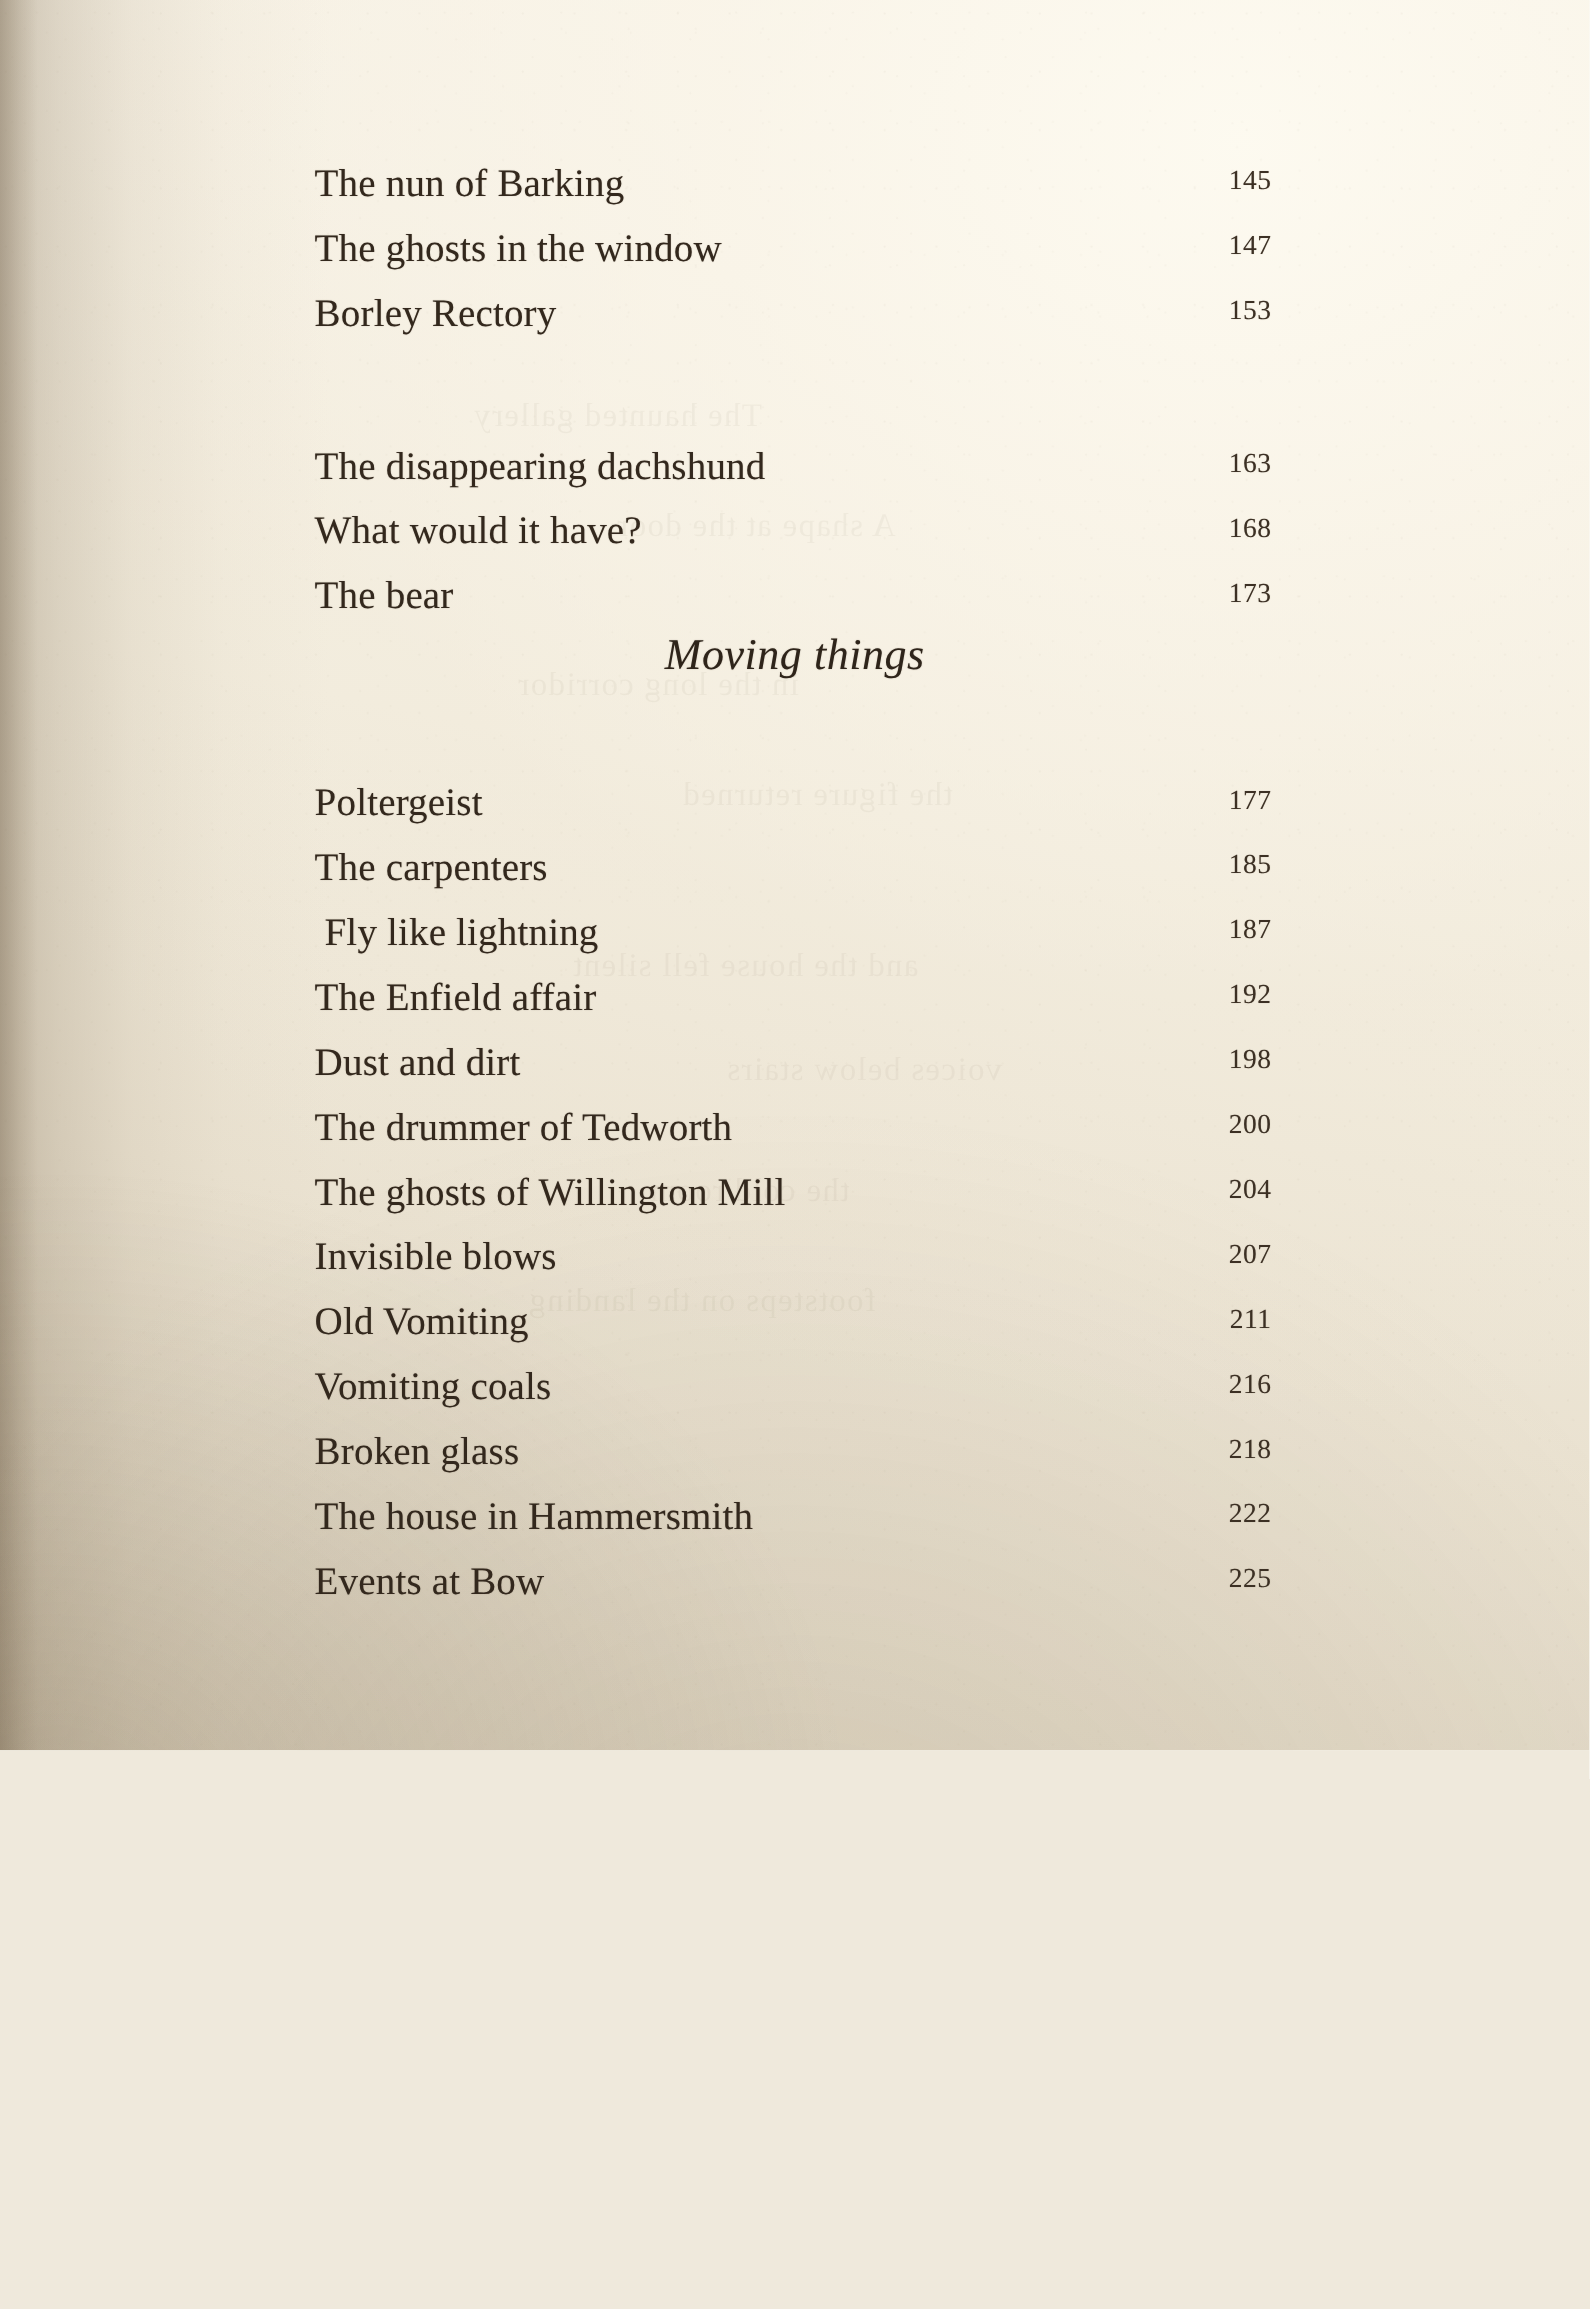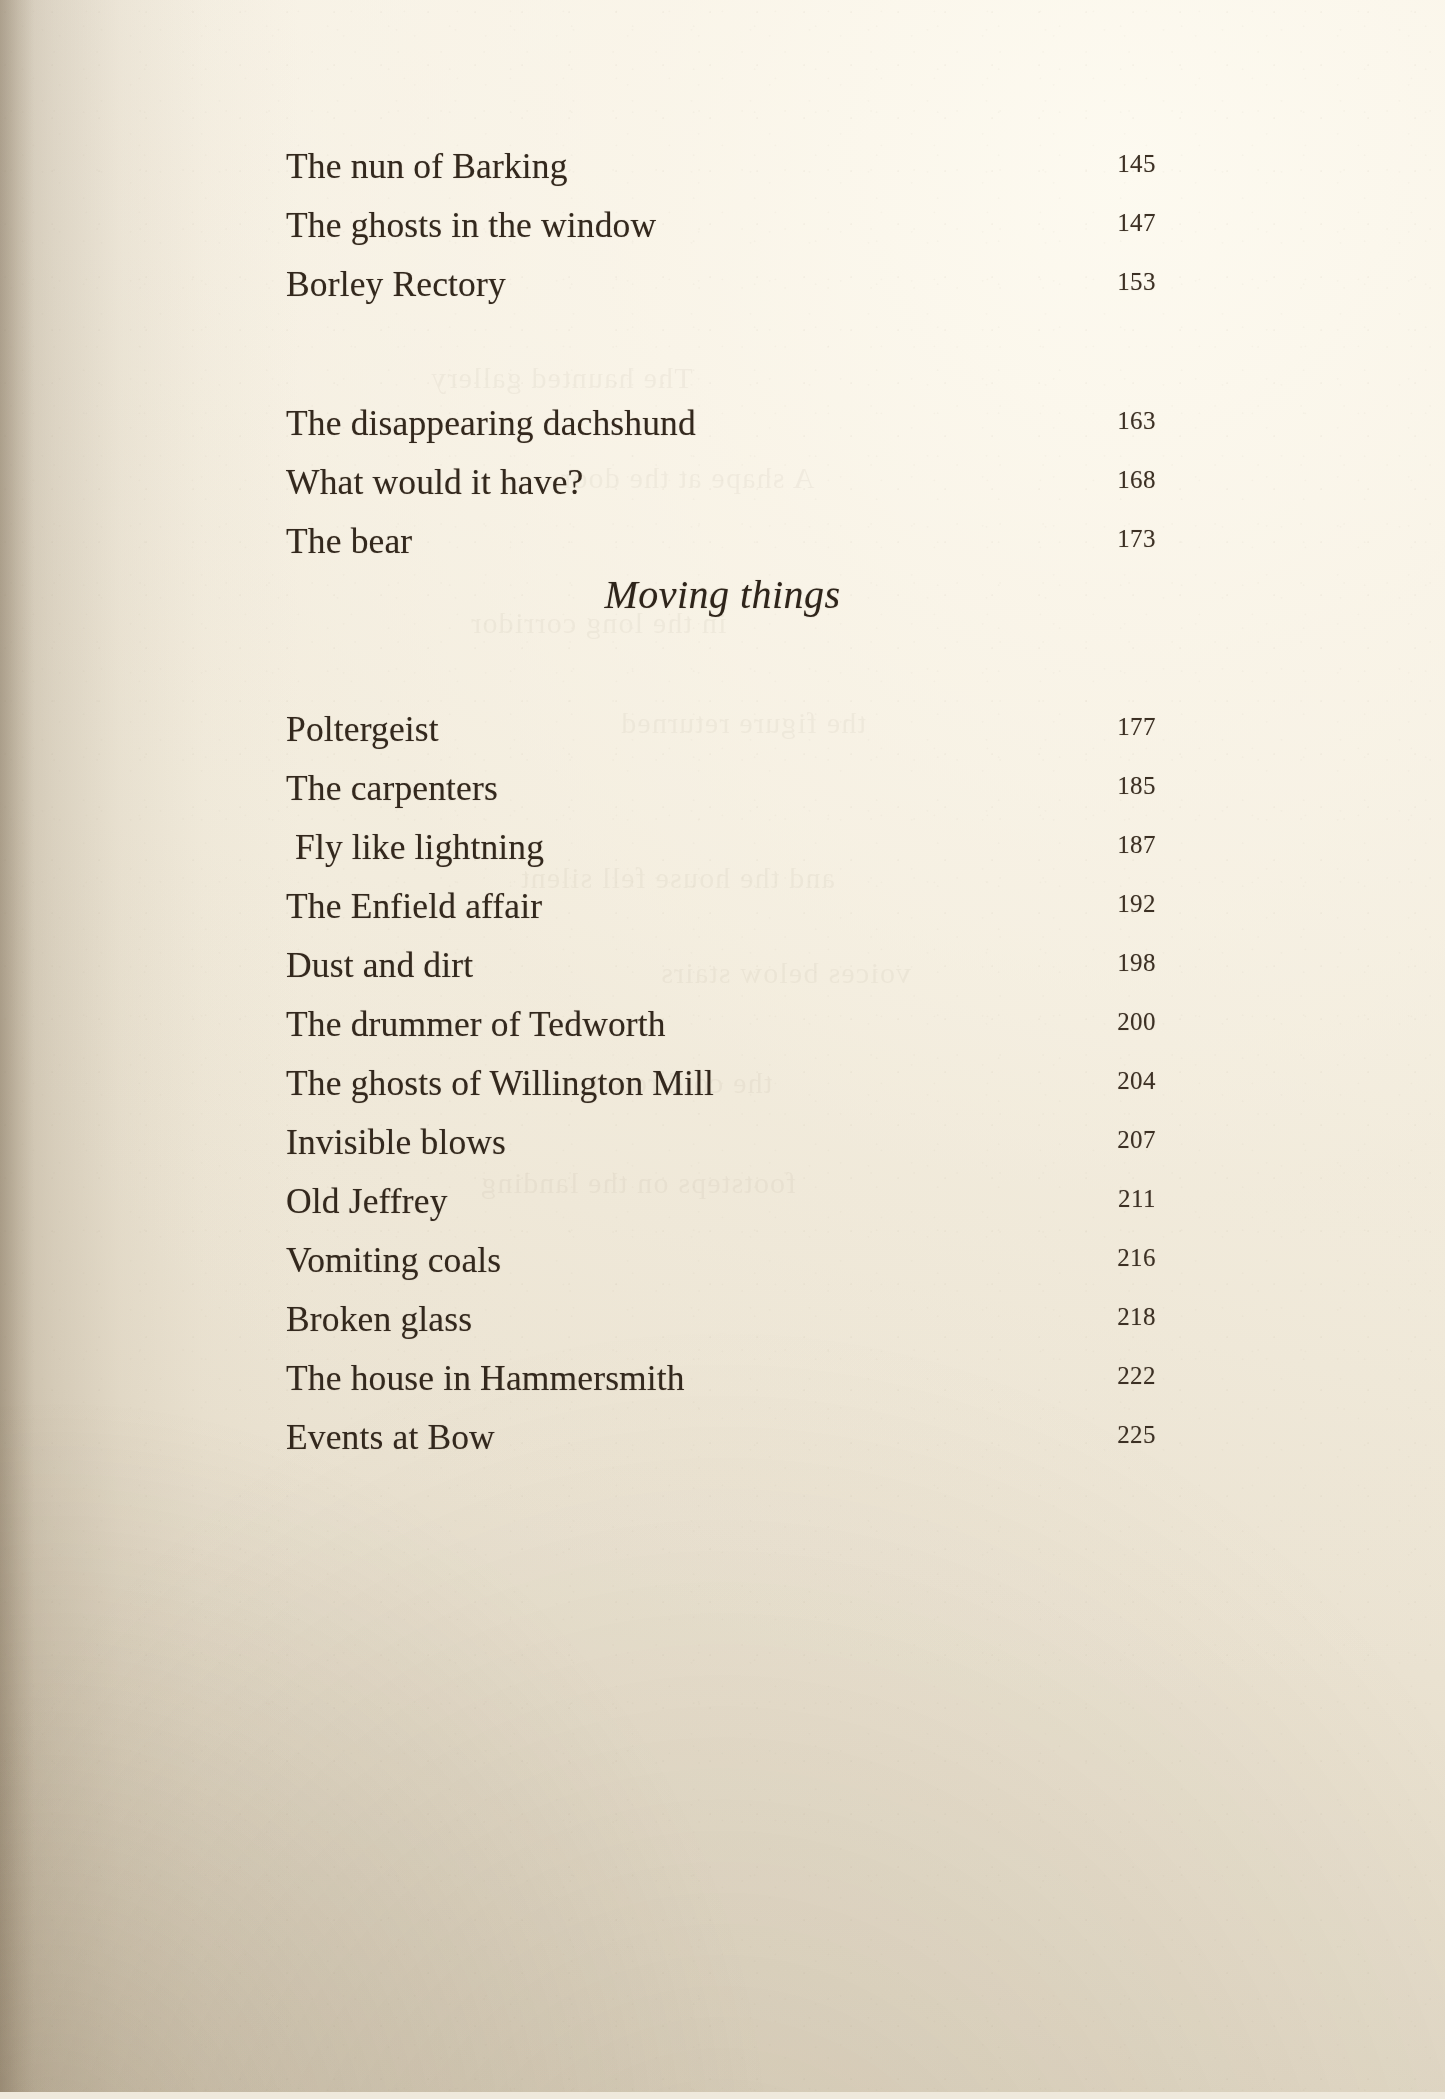--- a/index.html
+++ b/index.html
@@ -13,21 +13,21 @@
     height: 2099px;
     overflow: hidden;
     font-family: "Liberation Serif", "DejaVu Serif", serif;
     background: #efe9dc;
   }
 
   
   .page {
     position: relative;
     width: 1445px;
-    height: 2092px;
+    height: 1591px;
     background: #ffffff;
     overflow: hidden;
   }
 
   
   .paper-base {
     position: absolute;
     inset: 0;
     background:
       radial-gradient(125% 95% at 78% 8%,
@@ -262,21 +262,21 @@
         </div>
         <div class="toc-row">
           <span class="toc-title">The ghosts of Willington Mill</span>
           <span class="toc-page">204</span>
         </div>
         <div class="toc-row">
           <span class="toc-title">Invisible blows</span>
           <span class="toc-page">207</span>
         </div>
         <div class="toc-row">
-          <span class="toc-title">Old Jeffrey</span>
+          <span class="toc-title">Old Vomiting</span>
           <span class="toc-page">211</span>
         </div>
         <div class="toc-row">
           <span class="toc-title">Vomiting coals</span>
           <span class="toc-page">216</span>
         </div>
         <div class="toc-row">
           <span class="toc-title">Broken glass</span>
           <span class="toc-page">218</span>
         </div>

